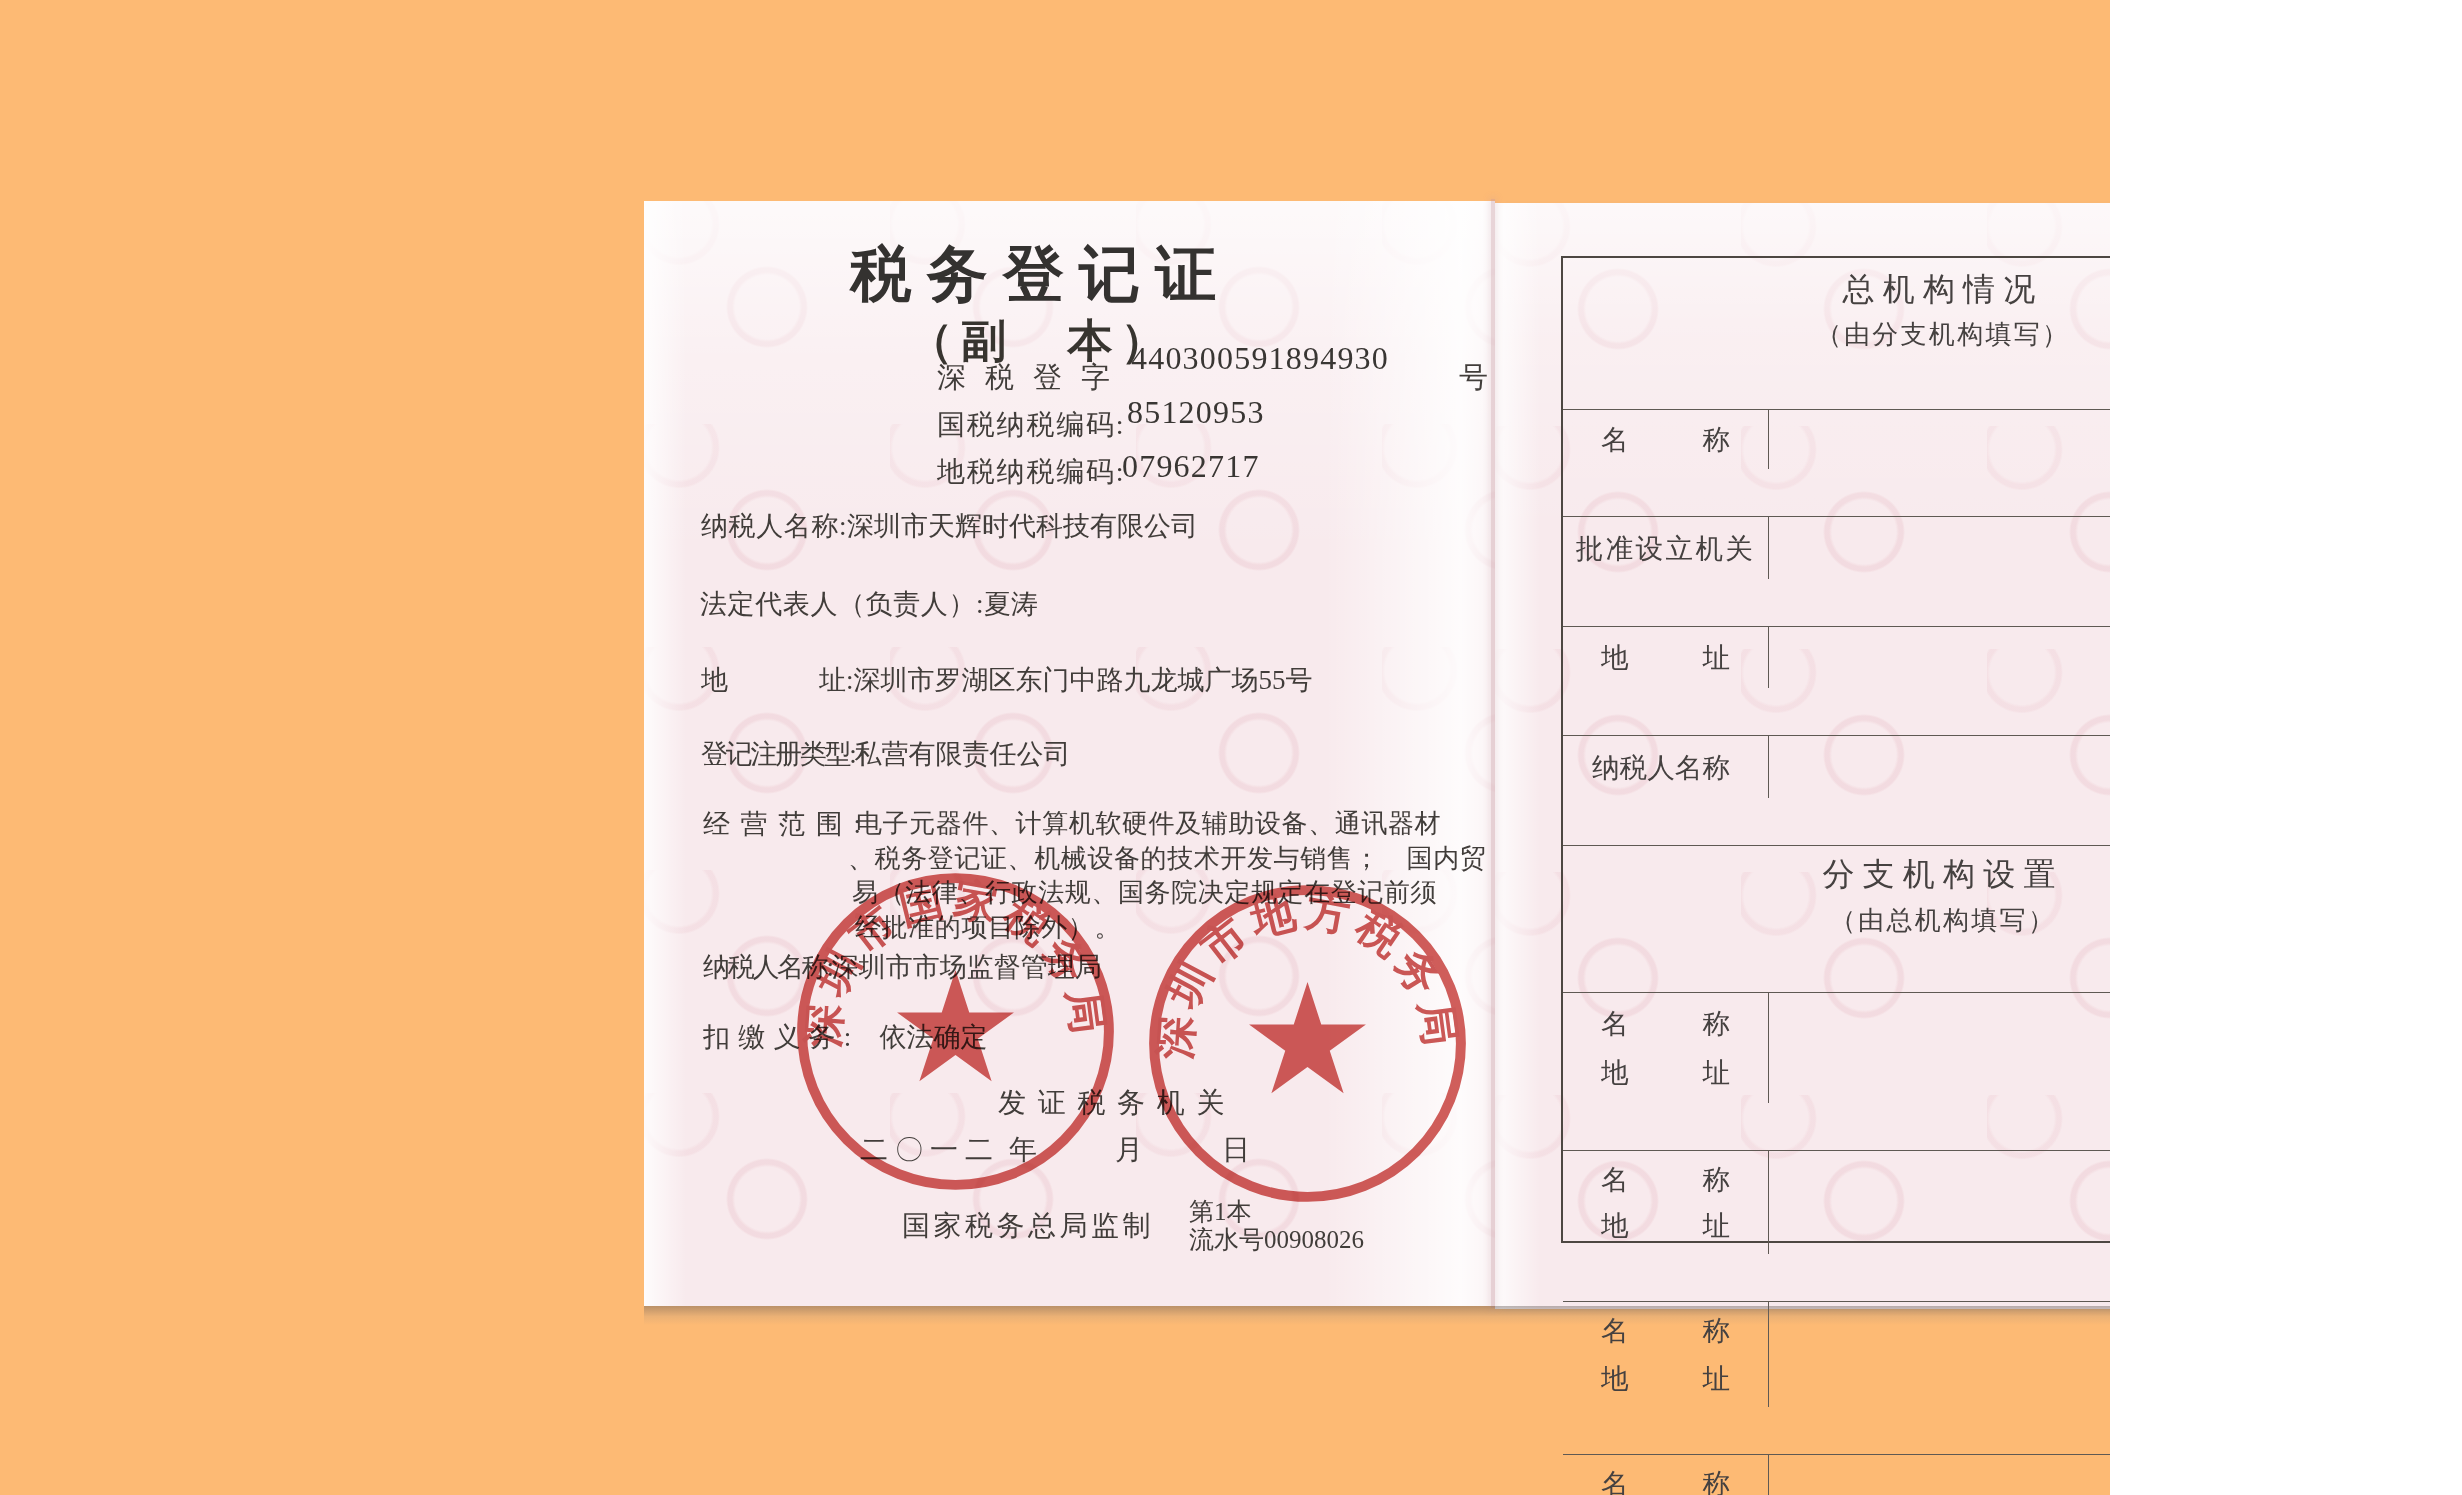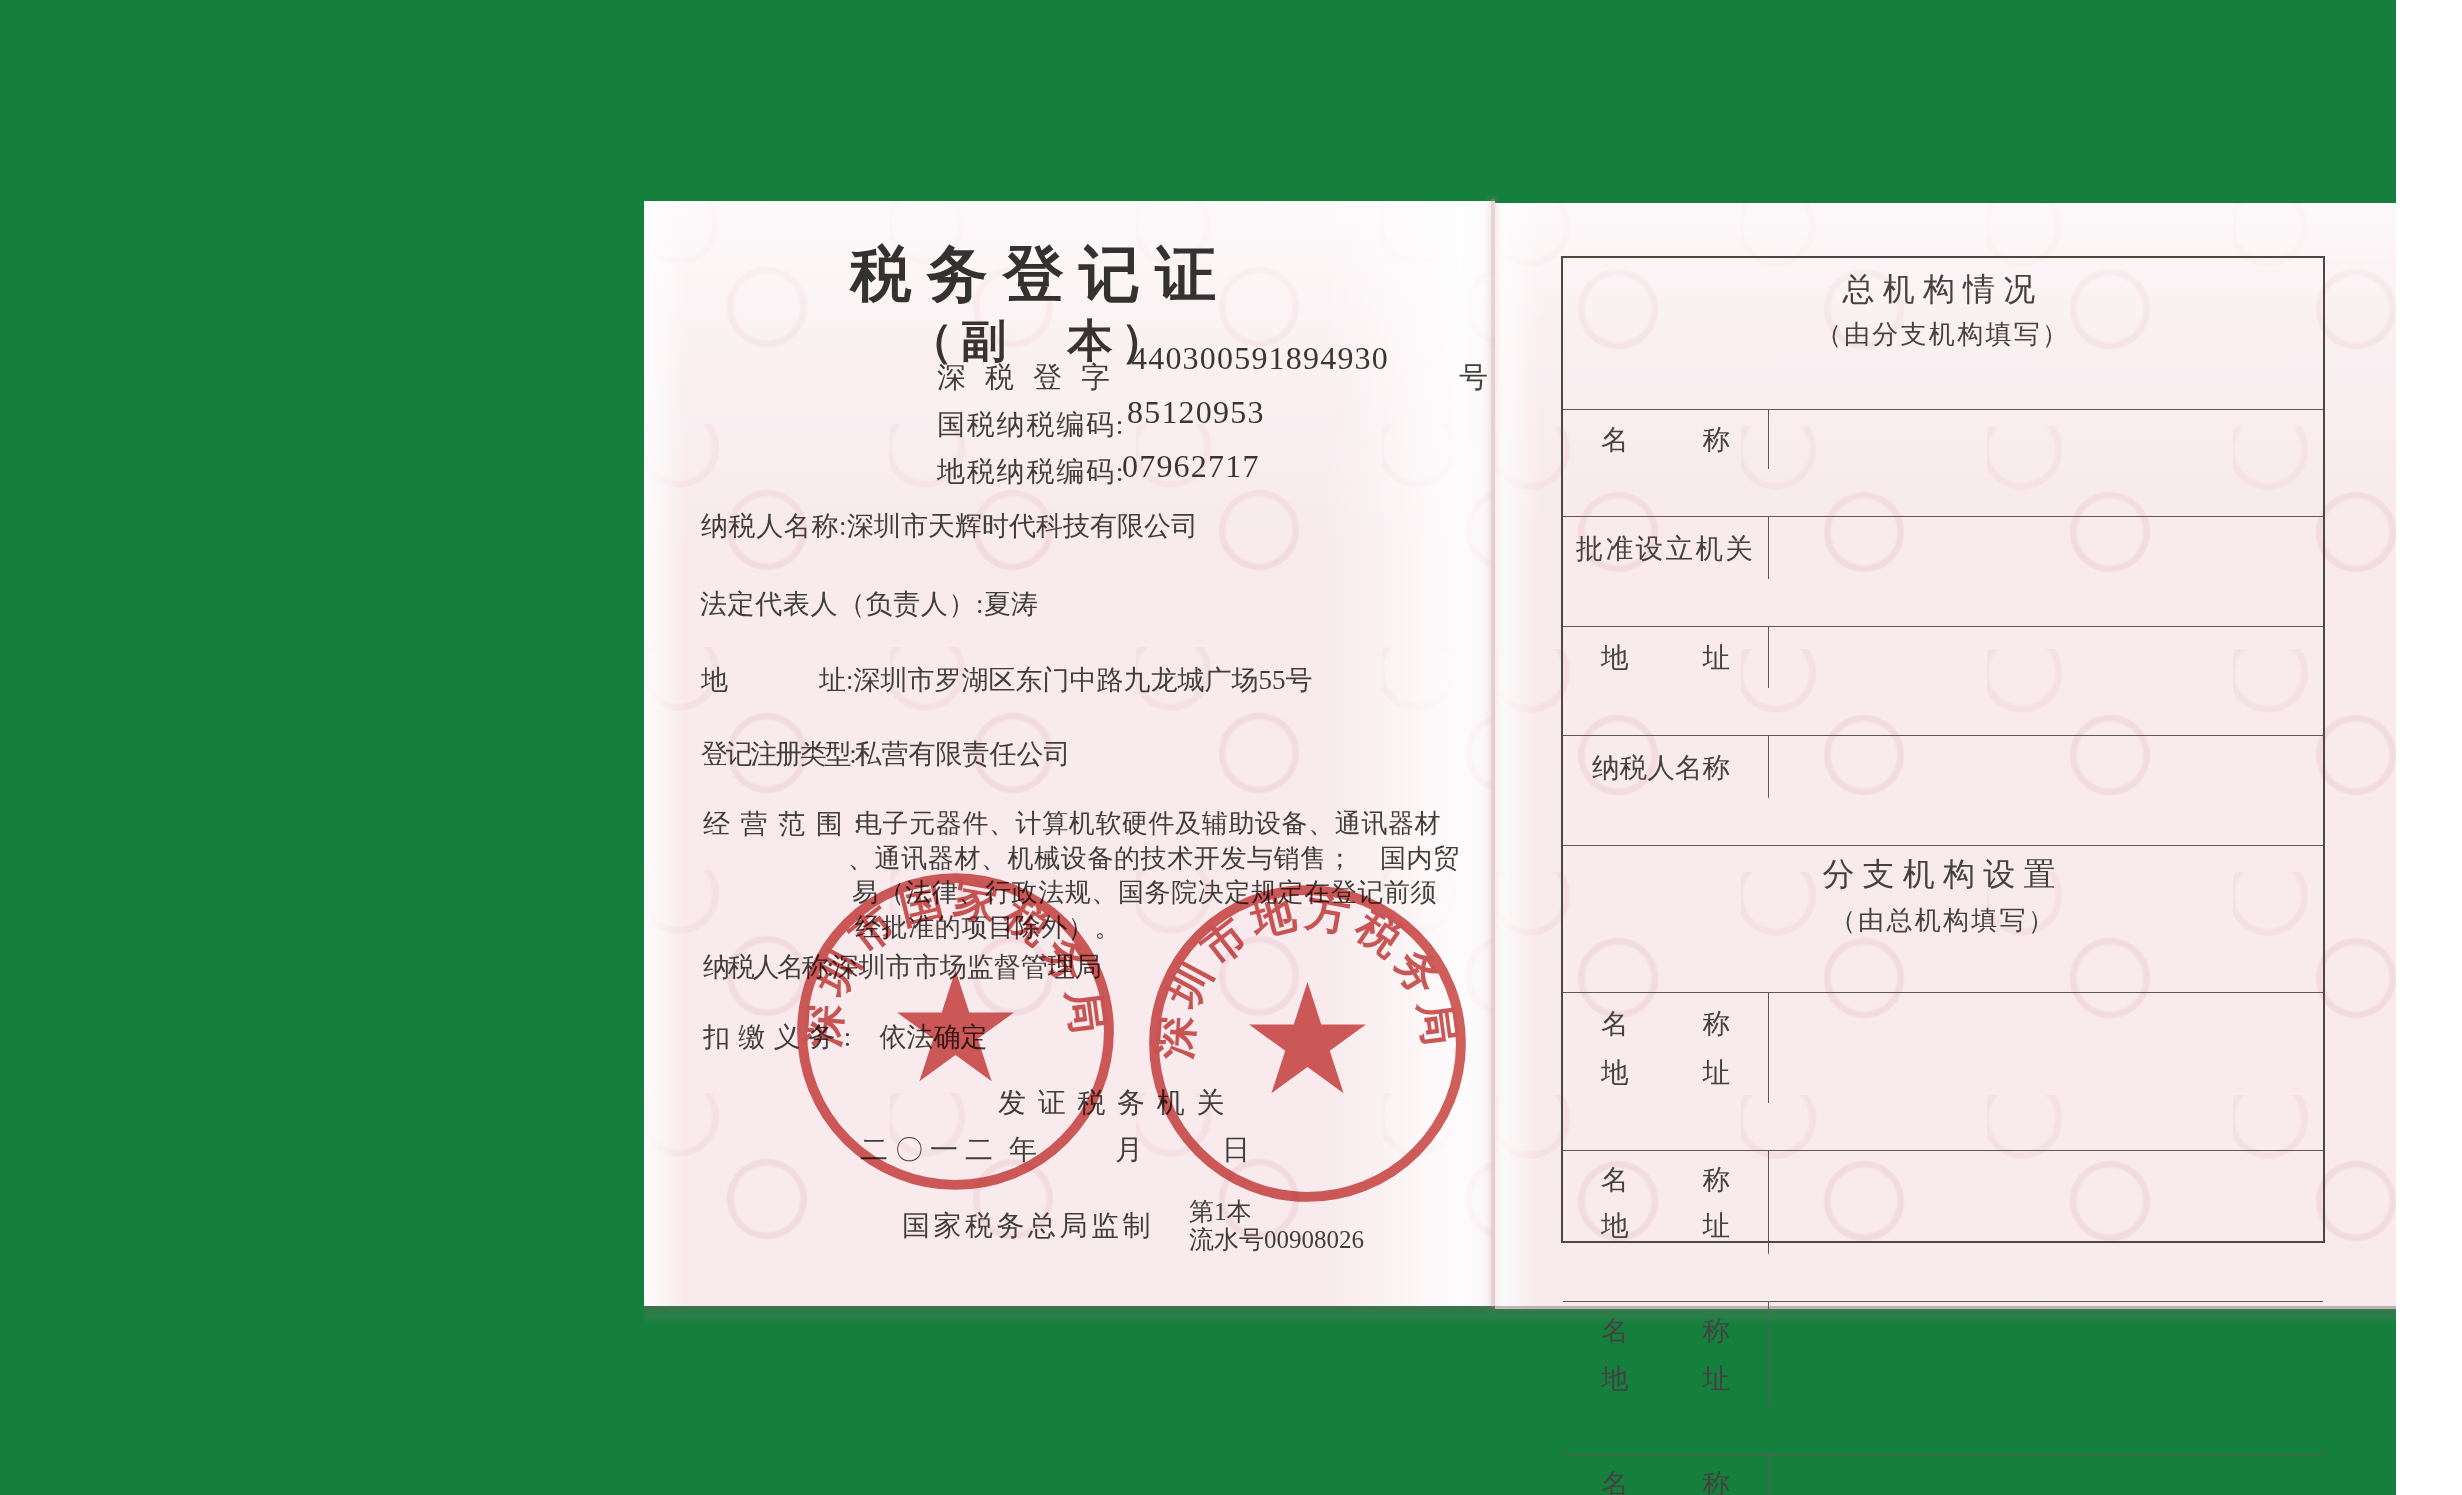--- a/index.html
+++ b/index.html
@@ -1,16 +1,16 @@
 <!DOCTYPE html>
 <html style="font-size:9.4px"><head>
 <meta charset="utf-8">
 <style>
   html,body{margin:0;padding:0;background:#ffffff;}
-  .scan{position:relative;width:2396px;height:1495px;background:#15803d;overflow:hidden;
+  .scan{position:relative;width:2110px;height:1495px;background:#fdba74;overflow:hidden;
         font-family:"Liberation Serif","DejaVu Serif",serif;color:#413d3a;}
   
   .page{position:absolute;background-color:#f8eaed;
     background-image:
       linear-gradient(90deg, rgba(255,255,255,.85) 0%, rgba(255,255,255,0) 5%),
       linear-gradient(180deg, rgba(255,255,255,.7) 0%, rgba(255,255,255,.25) 12%, rgba(255,255,255,0) 30%),
       radial-gradient(circle at 123px 106px, rgba(0,0,0,0) 32px, rgba(223,160,172,.20) 35px, rgba(223,160,172,.20) 39px, rgba(0,0,0,0) 41px),
       radial-gradient(circle at 35px 23.5px,  rgba(0,0,0,0) 32px, rgba(223,160,172,.14) 35px, rgba(223,160,172,.14) 39px, rgba(0,0,0,0) 41px);
     background-size:100% 100%,100% 100%,246px 223px,246px 223px;
     background-repeat:no-repeat,no-repeat,repeat,repeat;}
@@ -104,21 +104,21 @@
     <div class="abs field" style="left:57px;top:461px;">
       <span>地</span><span class="gap155"></span><span>址:</span><span>深圳市罗湖区东门中路九龙城广场55号</span>
     </div>
 
     <div class="abs field" style="left:57px;top:535px;">
       <span class="lbl tight">登记注册类型:</span><span>私营有限责任公司</span>
     </div>
 
     <span class="abs field spread" style="left:59px;top:605px;">经营范围:</span>
     <span class="abs scope-line" style="left:212px;top:605px;">电子元器件、计算机软硬件及辅助设备、通讯器材</span>
-    <span class="abs scope-line" style="left:204px;top:640px;">、通讯器材、机械设备的技术开发与销售；　国内贸</span>
+    <span class="abs scope-line" style="left:204px;top:640px;">、税务登记证、机械设备的技术开发与销售；　国内贸</span>
     <span class="abs scope-line" style="left:208px;top:674px;">易（法律、行政法规、国务院决定规定在登记前须</span>
     <span class="abs scope-line" style="left:211px;top:709px;">经批准的项目除外）。</span>
 
     <div class="abs field" style="left:59px;top:748px;">
       <span class="lbl tight">纳税人名称:</span><span>深圳市市场监督管理局</span>
     </div>
 
     <div class="abs field" style="left:59px;top:818px;">
       <span class="lbl" style="letter-spacing:8.2px;">扣缴义务:</span><span style="margin-left:20px;">依法确定</span>
     </div>

